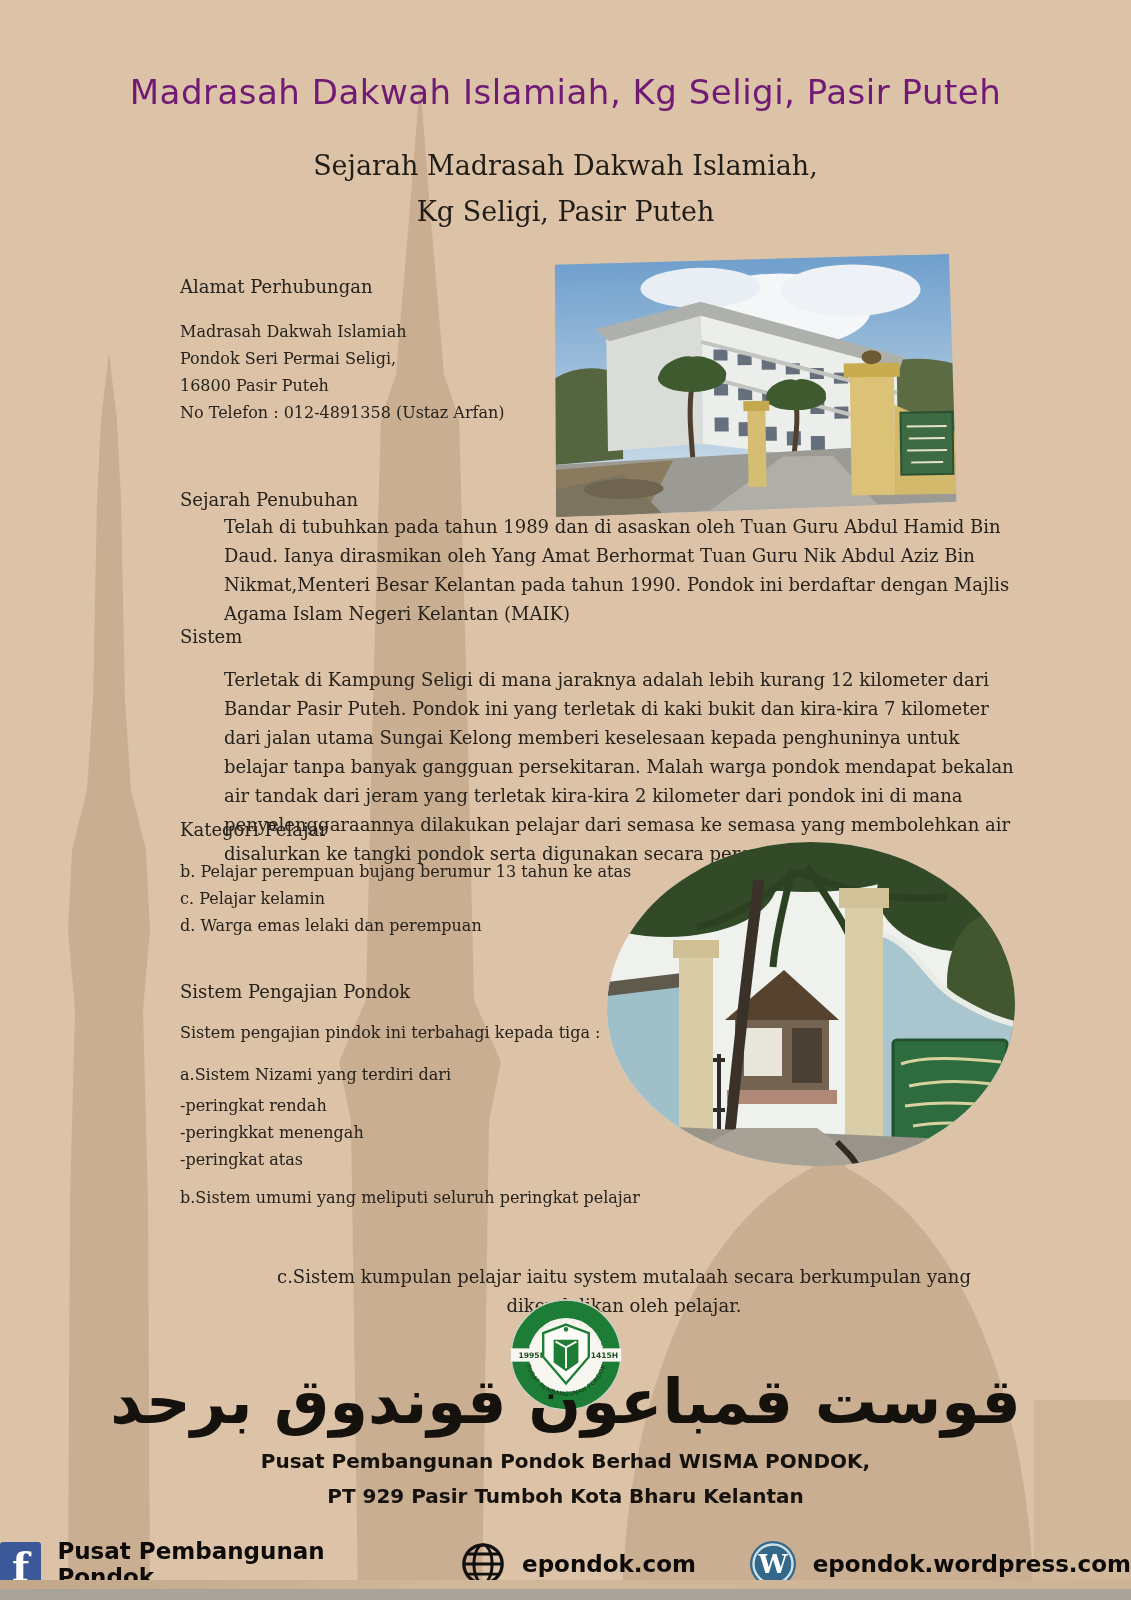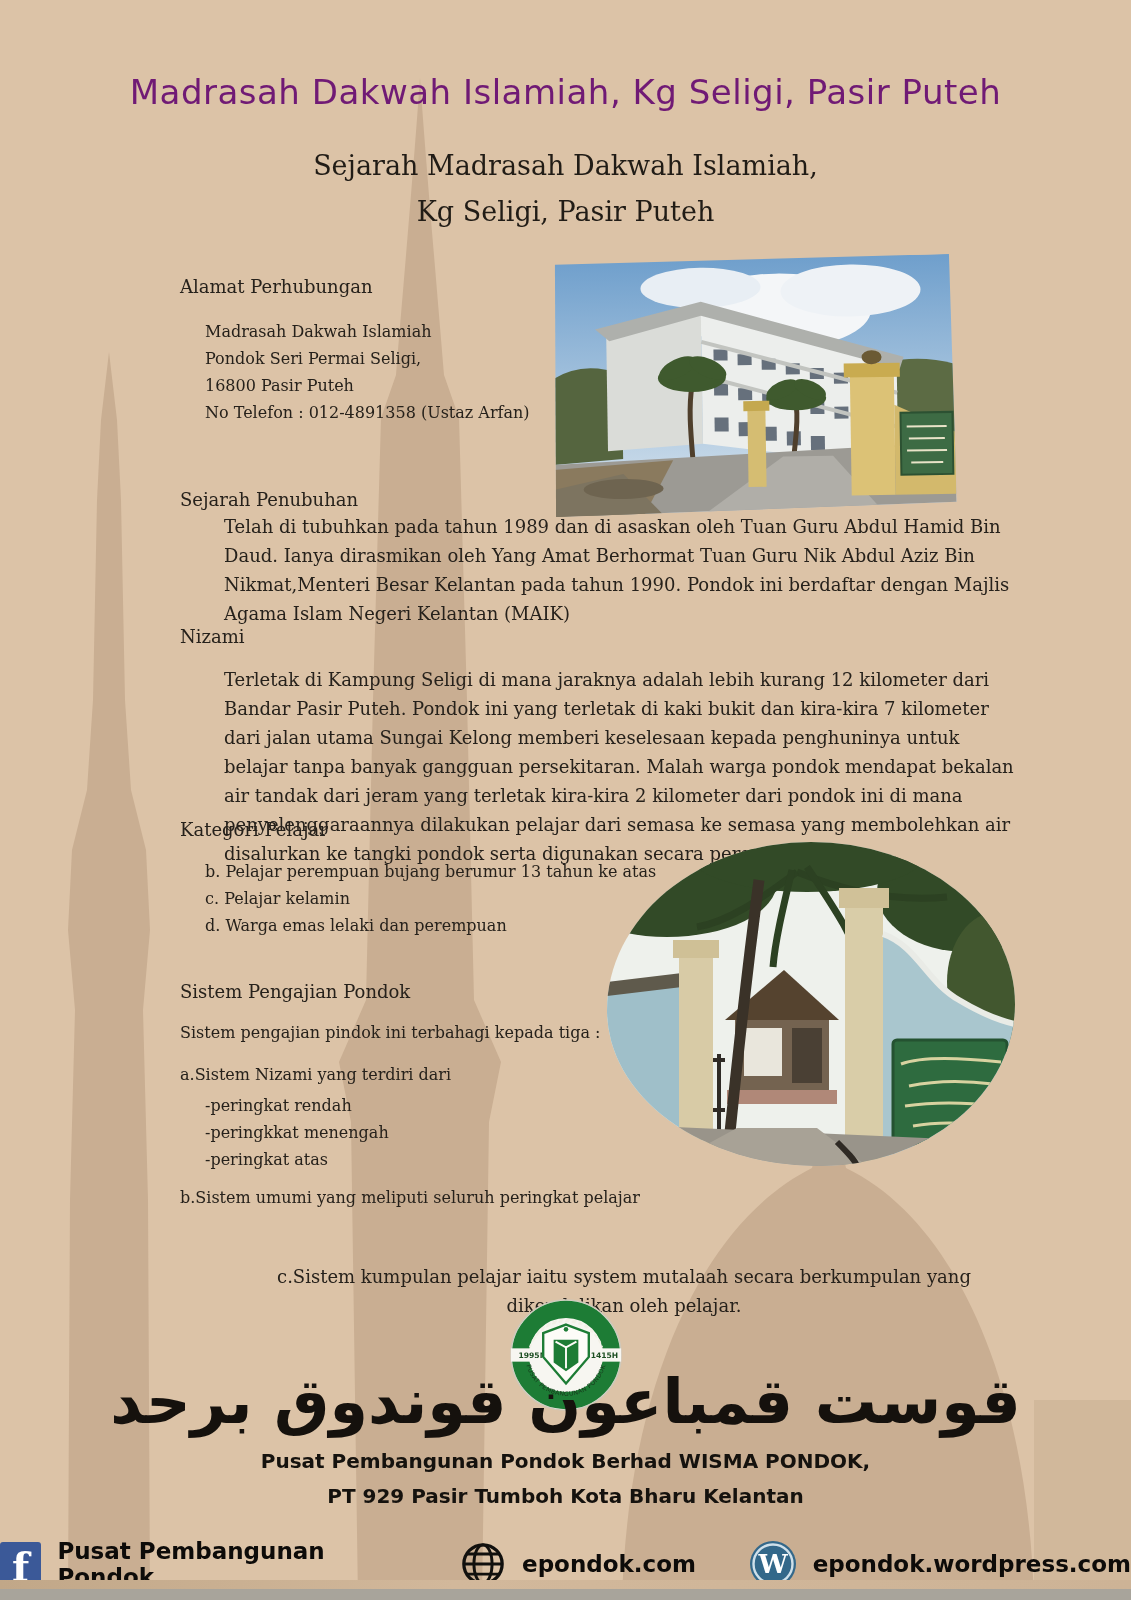--- a/index.html
+++ b/index.html
@@ -12,21 +12,21 @@
   .title{
     position:absolute;top:72px;left:0;width:100%;text-align:center;
     font-family:"DejaVu Sans", sans-serif;font-size:34px;font-weight:500;
     color:#701a75;letter-spacing:.5px;
   }
   .subtitle{position:absolute;left:0;width:100%;text-align:center;
     font-size:27px;color:#211c16;}
   .sub1{top:150px;} .sub2{top:196px;}
   .col{position:absolute;left:180px;width:800px;font-size:18px;}
   .heading{font-size:18px;}
-  .lines div{line-height:27px;margin-left:25px;}
+  .lines div{line-height:27px;}
   .para{line-height:29px;margin-left:44px;}
   .abs{position:absolute;left:180px;}
   
   .photo1{
     position:absolute;left:552px;top:257px;width:403px;height:257px;
     transform:rotate(-0.9deg);
     clip-path:polygon(1.2% 1.8%, 99% 0%, 100% 96.5%, 0.5% 100%);
     box-shadow:0 0 0 2px rgba(255,255,255,.35);
   }
   .photo2{
@@ -169,21 +169,21 @@
           <line x1="358" y1="208" x2="390" y2="208"></line>
       </g>
       <polygon points="0,230 70,215 110,257 0,257" fill="#7d7460"></polygon>
       <ellipse cx="70" cy="230" rx="40" ry="10" fill="#6e6450"></ellipse>
     </svg>
   </div>
 
   <div class="abs heading" style="top:473px;margin-top:16px;">Sejarah Penubuhan</div>
   <div class="col para" style="top:512px;">Telah di tubuhkan pada tahun 1989 dan di asaskan oleh Tuan Guru Abdul Hamid Bin Daud. Ianya dirasmikan oleh Yang Amat Berhormat Tuan Guru Nik Abdul Aziz Bin Nikmat,Menteri Besar Kelantan pada tahun 1990. Pondok ini berdaftar dengan Majlis Agama Islam Negeri Kelantan (MAIK)</div>
 
-  <div class="abs heading" style="top:626px;">Nizami</div>
+  <div class="abs heading" style="top:626px;">Sistem</div>
   <div class="col para" style="top:665px;">Terletak di Kampung Seligi di mana jaraknya adalah lebih kurang 12 kilometer dari Bandar Pasir Puteh. Pondok ini yang terletak di kaki bukit dan kira-kira 7 kilometer dari jalan utama Sungai Kelong memberi keselesaan kepada penghuninya untuk belajar tanpa banyak gangguan persekitaran. Malah warga pondok mendapat bekalan air tandak dari jeram yang terletak kira-kira 2 kilometer dari pondok ini di mana penyelenggaraannya dilakukan pelajar dari semasa ke semasa yang membolehkan air disalurkan ke tangki pondok serta digunakan secara percuma</div>
 
   <div class="abs heading" style="top:819px;">Kategori Pelajar</div>
   <div class="abs lines" style="top:858px;">
     <div>b. Pelajar perempuan bujang berumur 13 tahun ke atas</div>
     <div>c. Pelajar kelamin</div>
     <div>d. Warga emas lelaki dan perempuan</div>
   </div>
 
   <div class="photo2">

